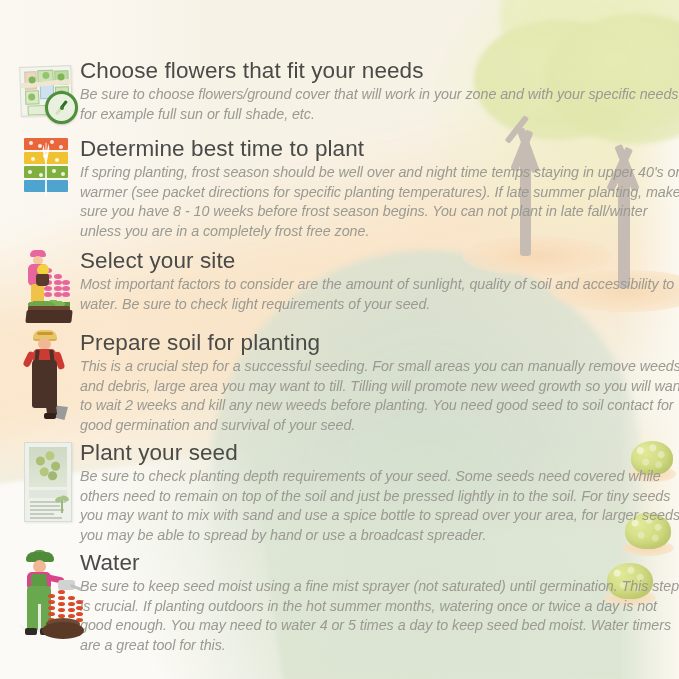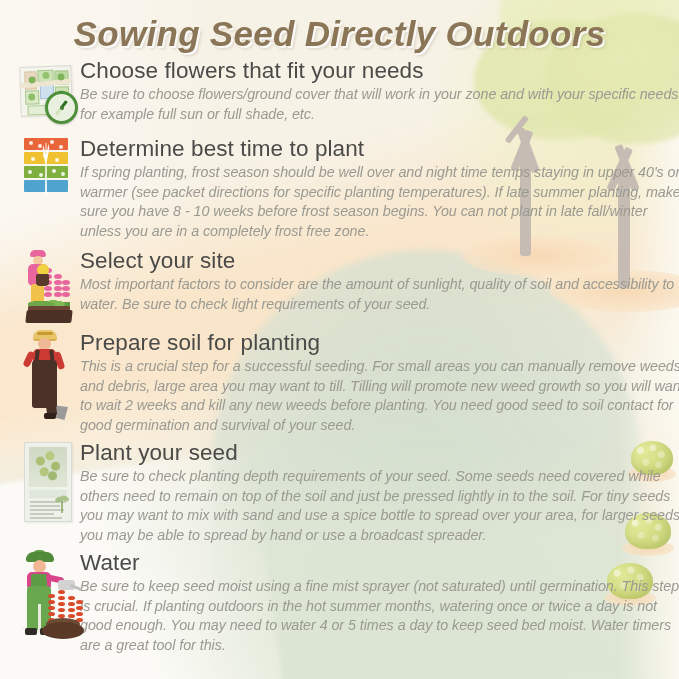--- a/index.html
+++ b/index.html
@@ -364,21 +364,20 @@
   </div>
   <div class="bush" id="bush2">
     <div class="base"></div>
     <div class="ball"></div>
   </div>
   <div class="bush" id="bush3">
     <div class="base"></div>
     <div class="ball"></div>
   </div>
 
-  <div id="title">Sowing Seed  Directly Outdoors</div>
 
   <div id="steps">
 
     <div class="step" id="step0">
       <div class="icon-wrap">
         <div class="ic" id="ic-plan">
           <div class="paper">
             <div class="plot p1"></div>
             <div class="plot p2"></div>
             <div class="plot p3"></div>

